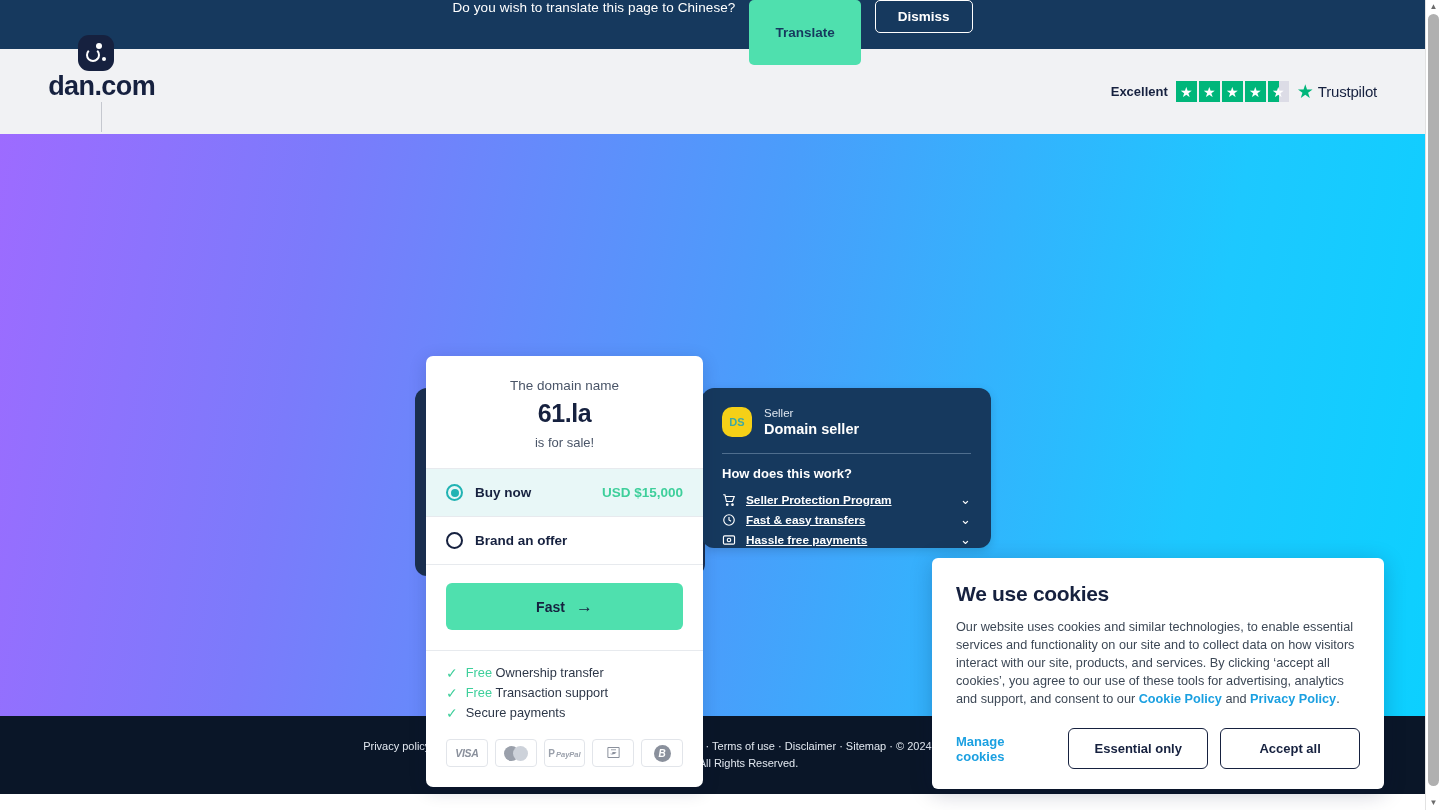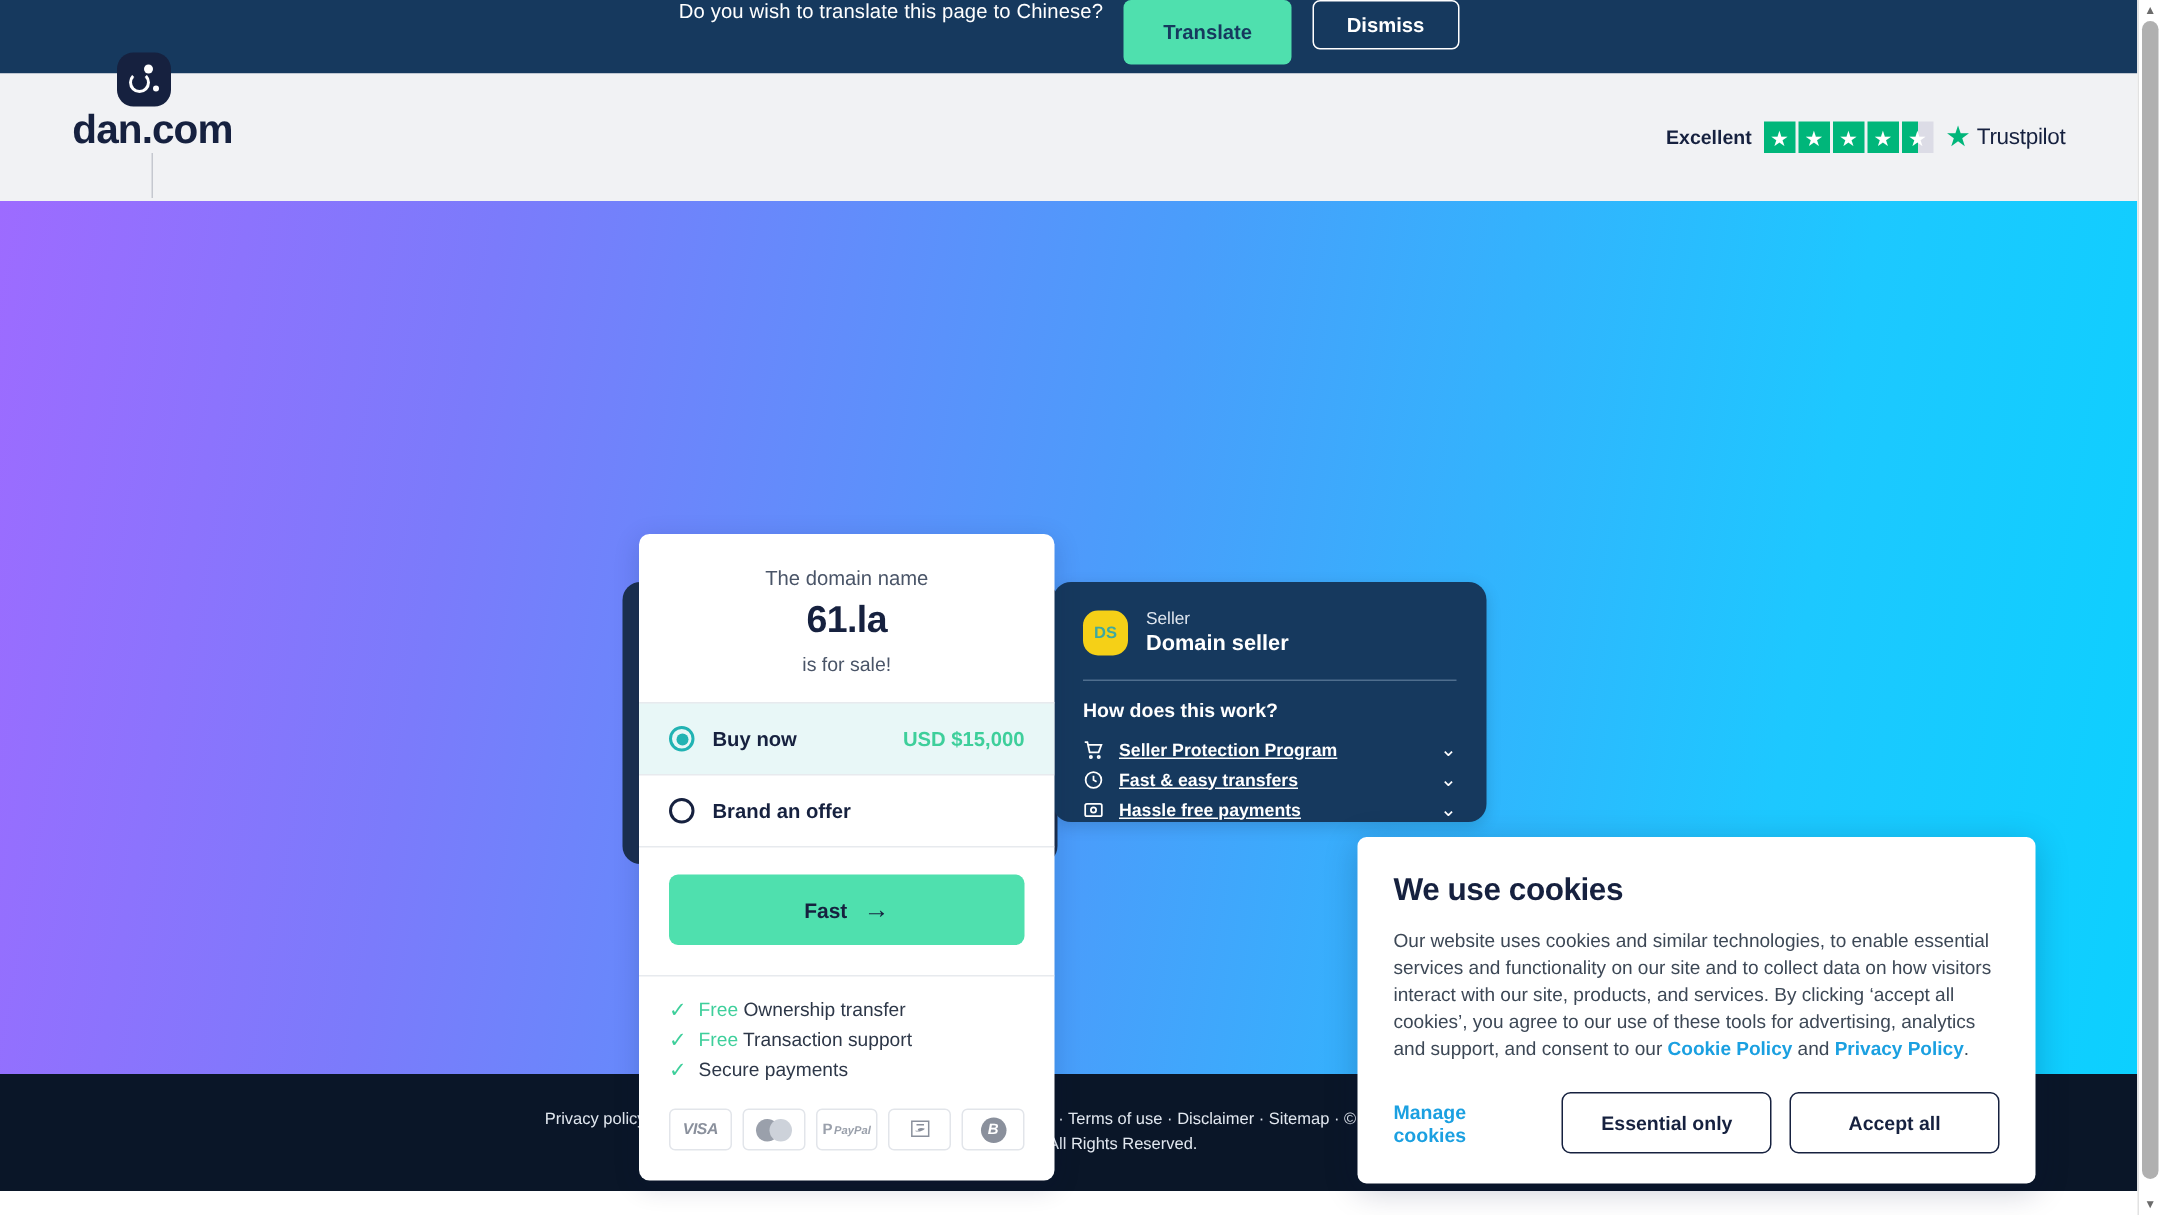--- a/index.html
+++ b/index.html
@@ -18,21 +18,21 @@
 
   
   .translate-bar {
     height: 49px; background: #16395e;
     display: flex; align-items: flex-start; justify-content: center; gap: 14px;
   }
   .translate-text { color: #ffffff; font-size: 13.5px; letter-spacing: .1px; }
   .btn-translate {
     background: #4fe0ae; color: #16395e; border: none;
     font-weight: bold; font-size: 13.5px;
-    padding: 14px 26px; border-radius: 5px; cursor: pointer;
+    padding: 25px 26px; border-radius: 5px; cursor: pointer;
   }
   .btn-dismiss {
     background: transparent; color: #ffffff; border: 1.5px solid #ffffff;
     font-weight: bold; font-size: 13.5px;
     padding: 8px 22px; border-radius: 5px; cursor: pointer;
   }
 
   
   .site-header {
     height: 85px; background: #f1f2f4;
@@ -203,21 +203,21 @@
     display: flex; align-items: center; justify-content: center;
     padding: 0 60px;
   }
   .footer-text {
     font-size: 11px; color: #e2e8f0; line-height: 1.55;
     text-align: center; max-width: 700px;
   }
 
   
   .cookie {
-    position: absolute; left: 905px; top: 558px;
+    position: absolute; left: 932px; top: 558px;
     width: 452px; background: #ffffff; border-radius: 6px;
     box-shadow: 0 4px 22px rgba(10,20,60,.22);
     padding: 24px 24px 20px 24px;
   }
   .cookie h2 {
     font-size: 21px; font-weight: bold; color: #16213f; margin-bottom: 12px;
     letter-spacing: -.3px;
   }
   .cookie p { font-size: 12.7px; color: #3d4856; line-height: 1.42; }
   .cookie a { color: #1ba0e1; font-weight: bold; text-decoration: none; }

